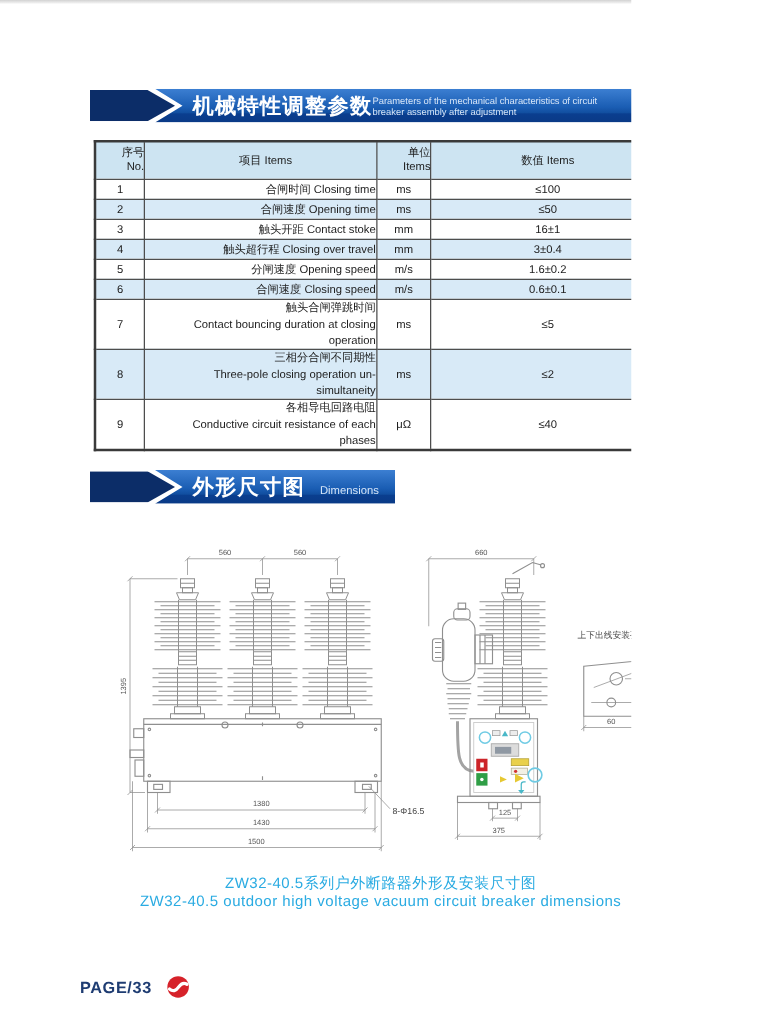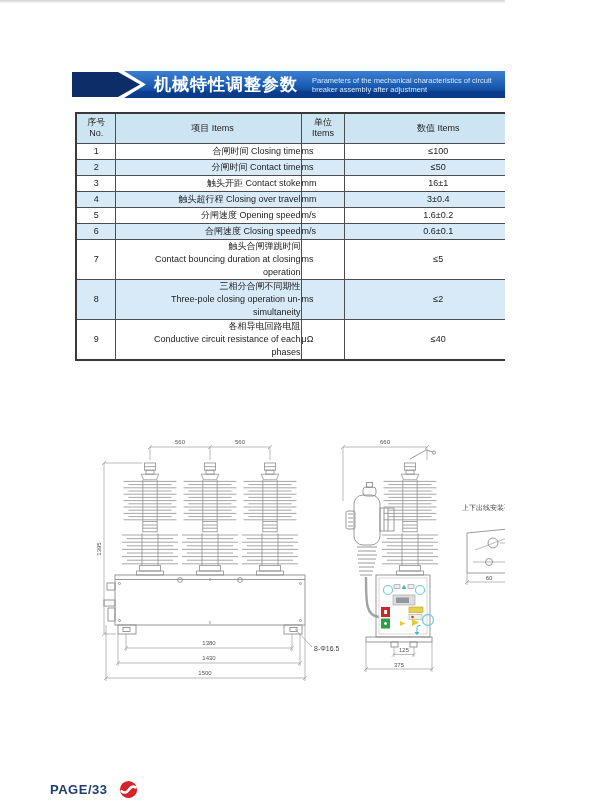--- a/index.html
+++ b/index.html
@@ -13,42 +13,42 @@
   .banner { position:absolute; height:27px; }
   .banner .arrow-block { position:absolute; left:0; top:1px; width:68px; height:25px;
       background:#0c2d68;
       clip-path:polygon(0 0, calc(100% - 22px) 0, 100% 50%, calc(100% - 22px) 100%, 0 100%); }
   .banner .band { position:absolute; top:0; height:27px;
       background:linear-gradient(#3c7fd2 0%, #1a5db3 55%, #114e9f 72%, #0a3e8f 74%, #0a3a86 100%);
       clip-path:polygon(0 0, 100% 0, 100% 100%, 0 100%, 22px 50%);
       display:flex; align-items:center; }
   .banner .zh-title { font-size:17px; font-weight:bold; color:#ffffff; letter-spacing:1px;
       margin-left:30px; white-space:nowrap; }
-  .banner .en-sub { font-size:7.5px; line-height:9px; color:#d6e5f8; margin-left:14px; white-space:nowrap; }
+  .banner .en-sub { font-size:7.5px; line-height:9px; color:#d6e5f8; white-space:nowrap; }
   .banner .en-sub-inline { font-size:9px; color:#d6e5f8; margin-left:12px; margin-top:4px; }
 
   #banner1 { left:72px; top:71px; width:468px; }
   #banner1 .band { left:52px; width:416px; }
   #banner2 { left:72px; top:376px; width:244px; }
   #banner2 .band { left:52px; width:192px; }
 
   
   #param-table { position:absolute; left:75px; top:112px; width:458px;
       border-collapse:collapse; font-size:9px; color:#1c1c1c; }
   #param-table td { border:1px solid #4d4d4d; vertical-align:middle; background:#ffffff; }
   #param-table { border:2px solid #3a3a3a; }
   #param-table tr.hd td { background:#cde4f2; height:30px; text-align:center; }
   #param-table tr.alt td { background:#d8eaf7; }
   #param-table tr.h1 td { height:16px; }
   #param-table tr.h2 td { height:32px; }
   .col-no { width:40px; text-align:center; }
   .col-item { width:186px; padding-left:8px; text-align:right; }
-  .col-unit { width:44px; text-align:left; }
+  .col-unit { width:44px; text-align:center; }
   .col-val { width:188px; text-align:center; }
-  .two-line div { line-height:11px; }
+  .two-line div { line-height:11px;text-align:right; }
   td .itline { line-height:13px; }
 
   
   #capture-icon { position:absolute; left:539px; top:110px; width:37px; height:38px;
       background:#ffffff; border-radius:3px; box-shadow:0 1px 4px rgba(0,0,0,.35);
       cursor:pointer; }
   #capture-icon .br { position:absolute; width:7px; height:7px; border:2px solid #6b6b6b; }
   #capture-icon .tl { left:6px; top:7px;  border-right:none; border-bottom:none; }
   #capture-icon .tr { right:6px; top:7px; border-left:none;  border-bottom:none; }
   #capture-icon .bl { left:6px; bottom:7px; border-right:none; border-top:none; }
@@ -64,21 +64,21 @@
   
   #drawing { position:absolute; left:60px; top:423px; width:540px; height:275px; }
   .oln { stroke:#8f8f8f; stroke-width:.9; fill:none; }
   .dln { stroke:#8f8f8f; stroke-width:.6; fill:none; }
   .dtx { font-family:"Liberation Sans", sans-serif; font-size:6px; fill:#555555; }
   .dtx7 { font-family:"Liberation Sans", sans-serif; font-size:7px; fill:#444444; }
 
   
   #caption { position:absolute; left:0; top:699px; width:609px; text-align:center;
       color:#2aabe2; font-size:12px; line-height:15px; letter-spacing:.4px; }
-  #footer { position:absolute; left:50px; top:780px; display:flex; align-items:center; }
+  #footer { position:absolute; left:64px; top:780px; display:flex; align-items:center; }
   #footer .pg { font-size:13px; font-weight:600; color:#1e3c72; letter-spacing:.5px; }
   #footer svg { margin-left:12px; }
 </style>
 </head>
 <body>
 
 <div id="page">
   <div class="top-edge"></div>
 
   <div class="banner" id="banner1">
@@ -110,21 +110,21 @@
       <td class="col-no">1</td>
       <td class="col-item">
             <div class="itline">合闸时间 Closing time</div>
           </td>
       <td class="col-unit">ms</td>
       <td class="col-val">≤100</td>
     </tr>
     <tr class="h1 alt">
       <td class="col-no">2</td>
       <td class="col-item">
-            <div class="itline">分闸时间 Contact time</div>
+            <div class="itline">合闸速度 Opening time</div>
           </td>
       <td class="col-unit">ms</td>
       <td class="col-val">≤50</td>
     </tr>
     <tr class="h1">
       <td class="col-no">3</td>
       <td class="col-item">
             <div class="itline">触头开距 Contact stoke</div>
           </td>
       <td class="col-unit">mm</td>
@@ -185,20 +185,27 @@
     </table>
 
   <div id="capture-icon">
     <div class="br tl"></div>
     <div class="br tr"></div>
     <div class="br bl"></div>
     <div class="br brc"></div>
     <div class="grid"></div>
   </div>
 
+  <div class="banner" id="banner2">
+    <div class="arrow-block"></div>
+    <div class="band">
+      <span class="zh-title">外形尺寸图</span>
+      <span class="en-sub-inline">Dimensions</span>
+    </div>
+  </div>
 
   <svg id="drawing" viewBox="0 0 540 275">
     <defs>
       <g id="pole" stroke="#8f8f8f" stroke-width="1" fill="none">
         <rect x="-7" y="0" width="14" height="9"></rect>
         <line x1="-7" y1="4.5" x2="7" y2="4.5"></line>
         <rect x="-5" y="9" width="10" height="5"></rect>
         <path d="M-11,14 h22 l-3,7 h-16 z"></path>
         <line x1="-9" y1="21" x2="-9" y2="73"></line>
           <line x1="9" y1="21" x2="9" y2="73"></line>
@@ -342,20 +349,24 @@
       <text class="dtx" transform="translate(491,129.5) rotate(-90)" text-anchor="middle">30</text>
       <text class="dtx" transform="translate(491,145) rotate(-90)" text-anchor="middle">15</text>
       <g class="dln">
         <path d="M407,150 V162 M452,150 V162 M407,159 H452"></path>
         <path d="M405,161 l4,-4 M450,161 l4,-4"></path>
       </g>
       <text class="dtx" x="429" y="156.5" text-anchor="middle">60</text>
     </g>
   </svg>
 
+  <div id="caption">
+    <div>ZW32-40.5系列户外断路器外形及安装尺寸图</div>
+    <div>ZW32-40.5 outdoor high voltage vacuum circuit breaker dimensions</div>
+  </div>
 
   <div id="footer">
     <span class="pg">PAGE/33</span>
     <svg width="19" height="19" viewBox="0 0 19 19">
       <circle cx="9.5" cy="9.5" r="8.6" fill="#d6222a"></circle>
       <path d="M2.6,11.2 Q6.5,14.6 10,9.5 Q13,5.2 16.6,7.4" stroke="#ffffff" stroke-width="2.6" fill="none" stroke-linecap="round"></path>
     </svg>
   </div>
 </div>
 

